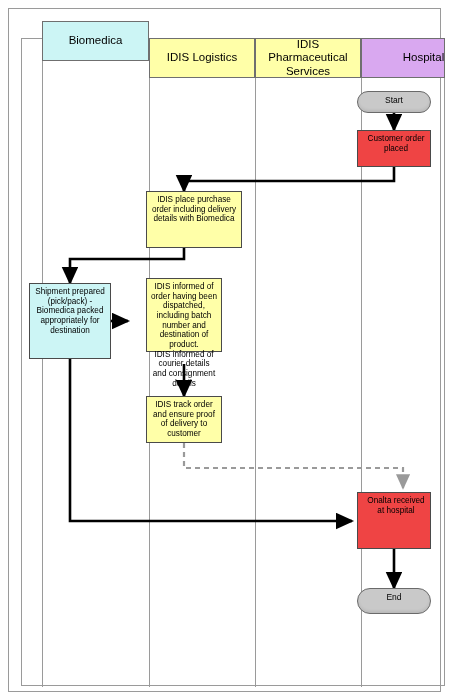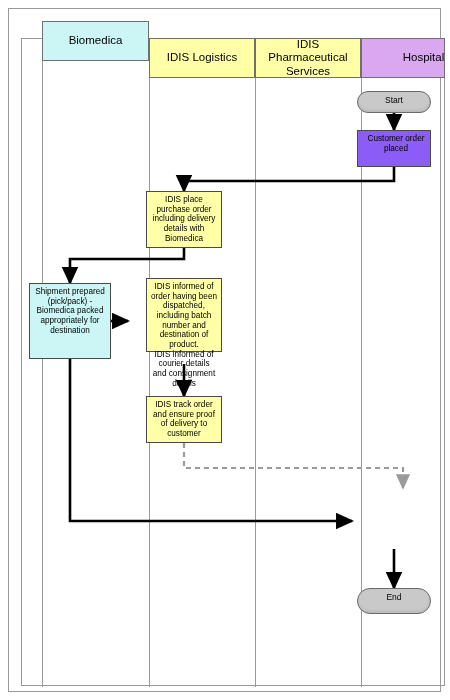--- a/index.html
+++ b/index.html
@@ -26,21 +26,21 @@
 
   
   .node{position:absolute;box-sizing:border-box;display:flex;align-items:flex-start;
     justify-content:center;text-align:center;line-height:1.18;
     font-size:8.2px;padding:3px 4px;}
   .node.box{border:1px solid #4a4a4a;}
   .node.term{border:1px solid #6a6a6a;border-radius:16px;background:#c9c9c9;
     font-size:8.5px;box-shadow:inset 0 -2px 3px rgba(0,0,0,.08);}
   .n-yellow{background:#ffffA8;}
   .n-cyan{background:#ccf5f5;}
-  .n-purple{background:#8b5cf6;padding-left:8px;}
+  .n-purple{background:#ef4444;padding-left:8px;}
 
   svg.conn{position:absolute;left:0;top:0;width:450px;height:700px;
     pointer-events:none;overflow:visible;}
 </style>
 </head>
 <body>
 
 <div id="stage">
 
   <div class="outer-frame"></div>
@@ -92,35 +92,38 @@
   </svg>
 
   <div class="node term" style="left:357px;top:91px;width:74px;height:22px;">
     <span>Start</span>
   </div>
 
   <div class="node box n-purple" style="left:357px;top:130px;width:74px;height:37px;">
     <span>Customer order placed</span>
   </div>
 
-  <div class="node box n-yellow" style="left:146px;top:191px;width:76px;height:57px;">
+  <div class="node box n-yellow" style="left:146px;top:191px;width:96px;height:57px;">
     <span>IDIS place purchase order including delivery details with Biomedica</span>
   </div>
 
   <div class="node box n-cyan" style="left:29px;top:283px;width:82px;height:76px;">
     <span>Shipment prepared (pick/pack) - Biomedica packed appropriately for destination</span>
   </div>
 
   <div class="node box n-yellow ml" style="left:146px;top:278px;width:76px;height:74px;">
     <span class="ml" style="white-space: pre-line;">IDIS informed of order having been dispatched, including batch number and destination of product.
 IDIS informed of courier details and consignment details</span>
   </div>
 
   <div class="node box n-yellow" style="left:146px;top:396px;width:76px;height:47px;">
     <span>IDIS  track order and ensure proof of delivery to customer</span>
   </div>
 
+  <div class="node box n-purple" style="left:357px;top:492px;width:74px;height:57px;">
+    <span>Onalta received at hospital</span>
+  </div>
 
   <div class="node term" style="left:357px;top:588px;width:74px;height:26px;">
     <span>End</span>
   </div>
 
 </div>
 
 </body></html>

